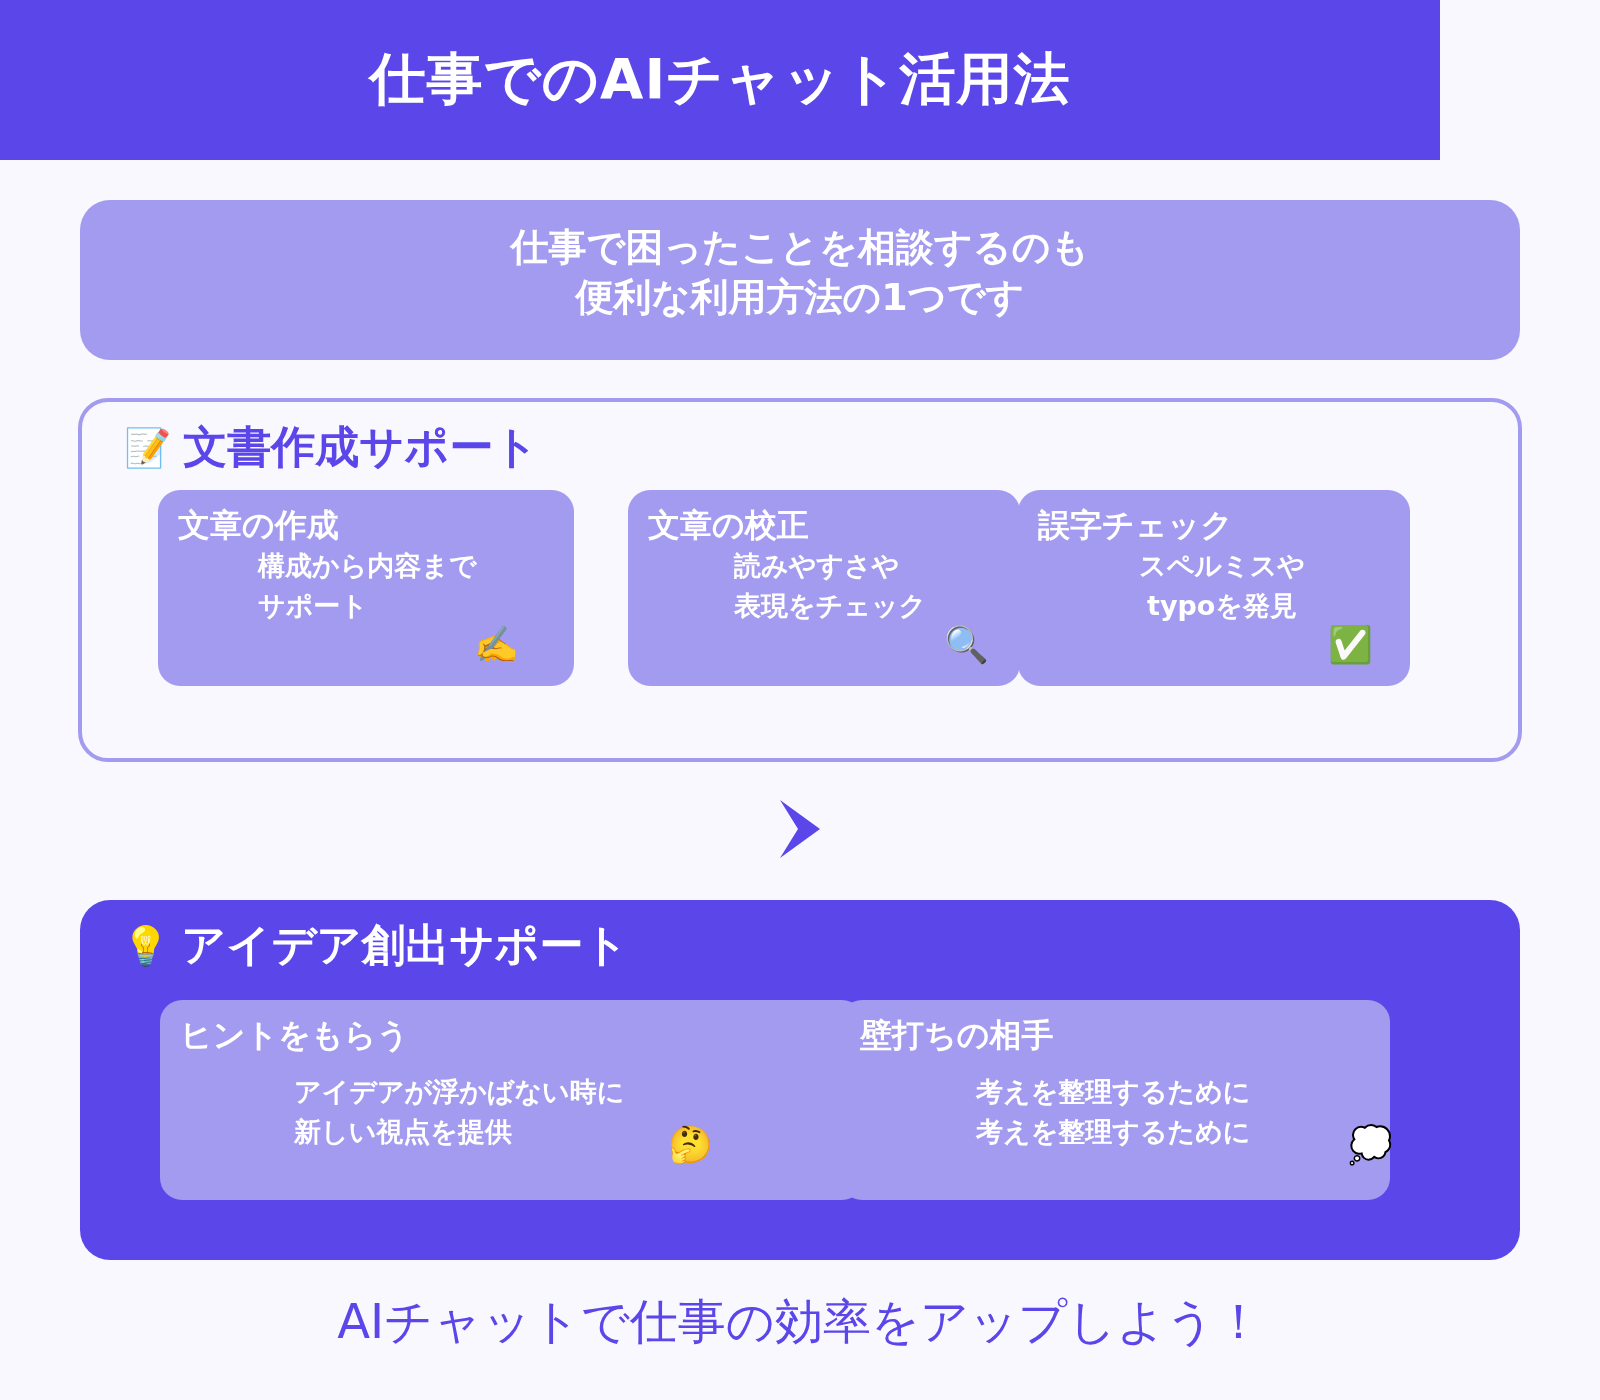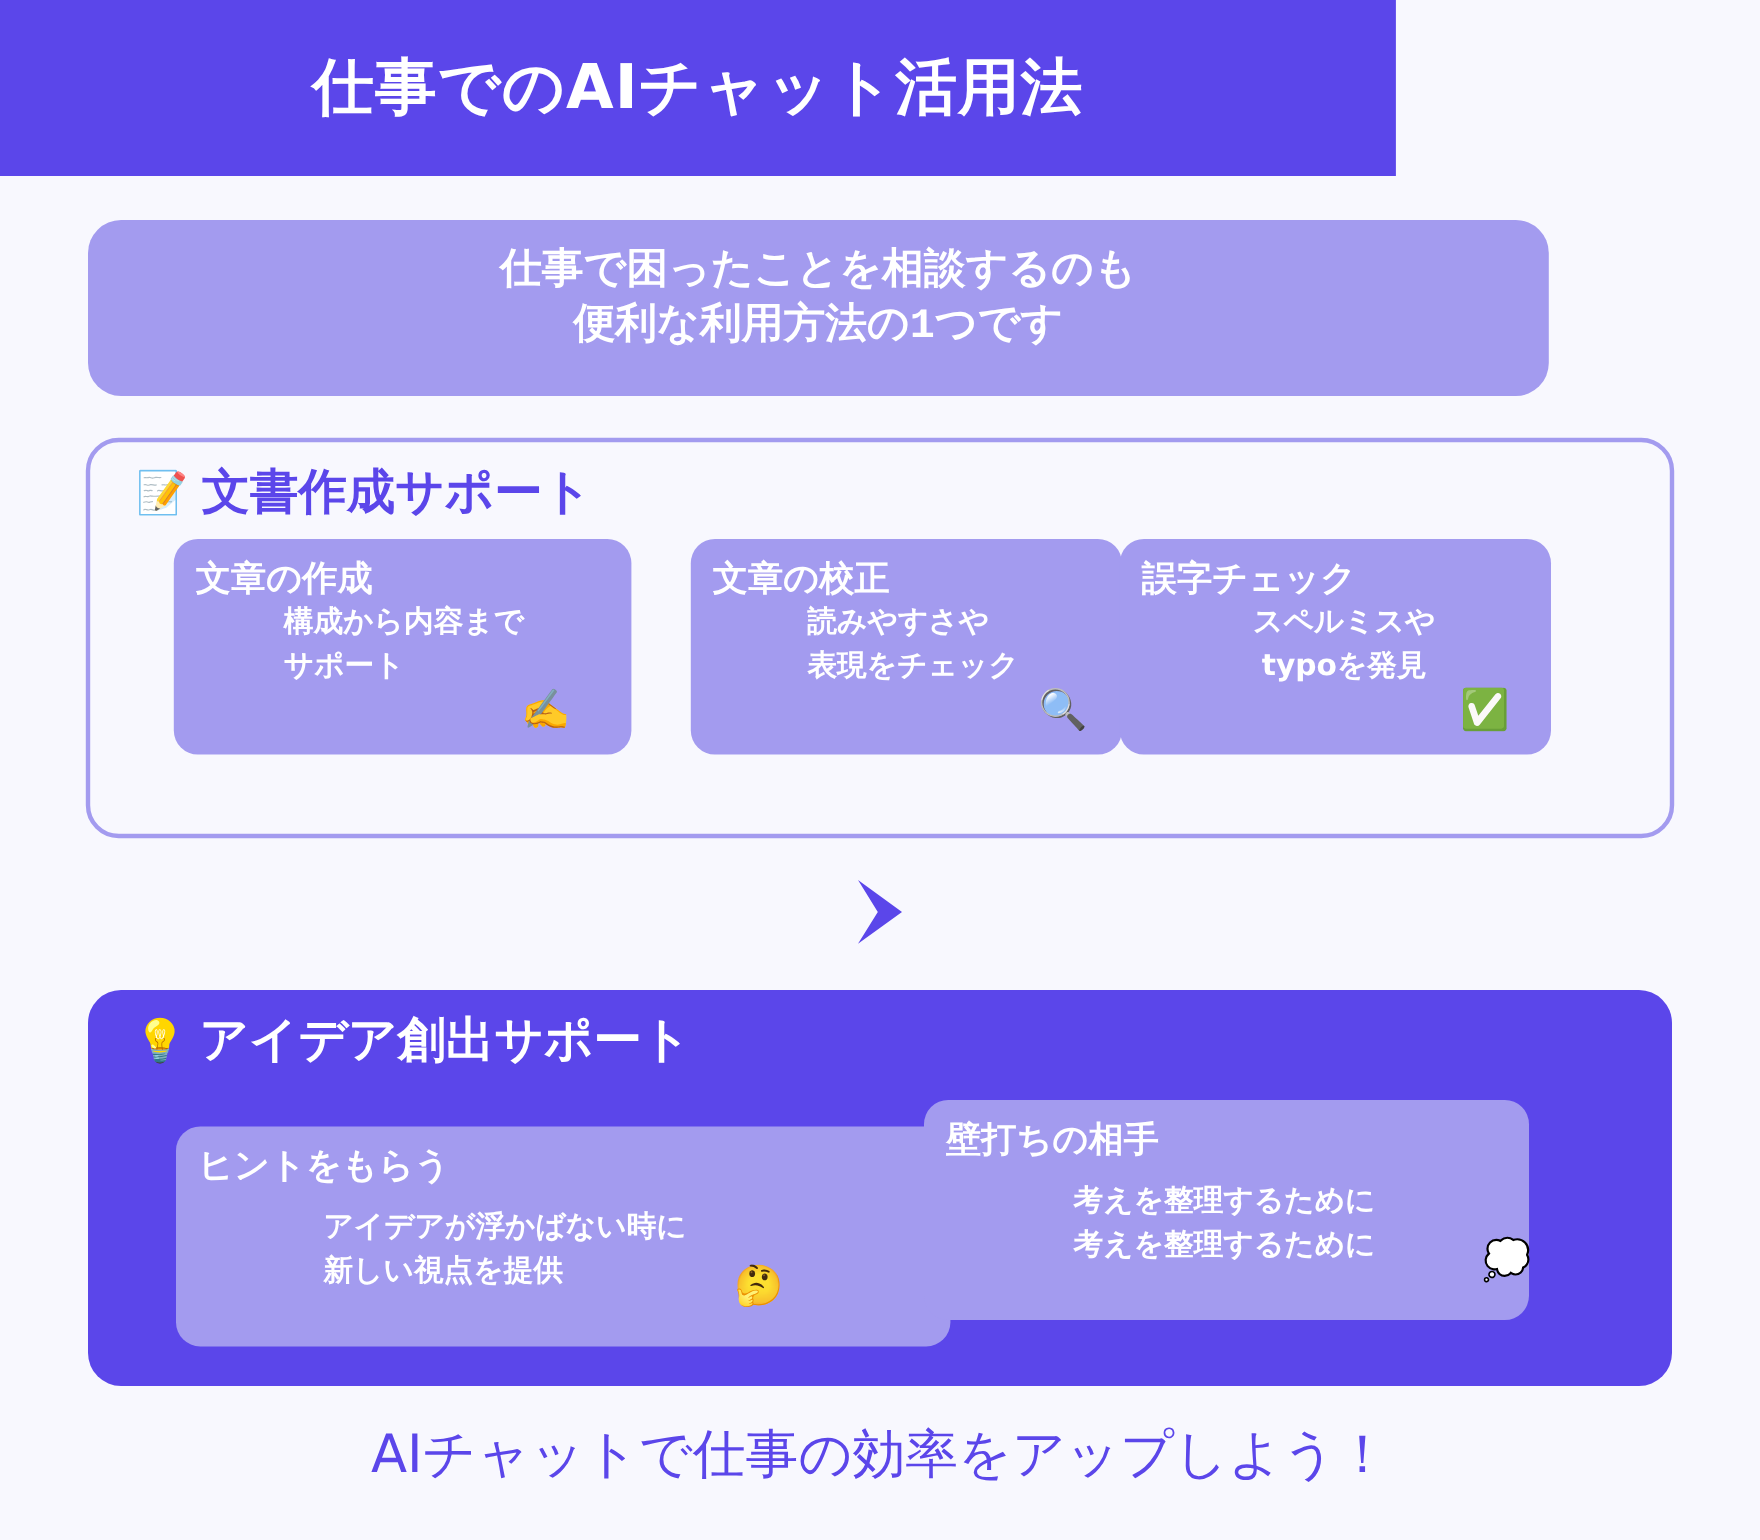--- a/index.html
+++ b/index.html
@@ -4,32 +4,31 @@
   <style>
     * { box-sizing: border-box; margin: 0; padding: 0; }
     html, body { width: 1600px; height: 1400px; }
     body {
       background: #f8f8fe;
       font-family: "DejaVu Sans", "Liberation Sans", sans-serif;
       position: relative;
       overflow: hidden;
     }
     .header {
-      position: absolute; left: 0; top: 0; width: 1269px; height: 160px;
+      position: absolute; left: 0; top: 0; width: 1440px; height: 160px;
       background: #5b46ea;
       display: flex; align-items: center; justify-content: center;
     }
     .header-title { color: #ffffff; font-size: 56px; font-weight: bold; letter-spacing: 1px; }
 
     .intro {
-      position: absolute; left: 80px; top: 200px; width: 1328px; height: 160px;
+      position: absolute; left: 80px; top: 200px; width: 1440px; height: 160px;
       background: #a39bef; border-radius: 30px;
       display: flex; flex-direction: column; align-items: center; justify-content: center;
       padding-bottom: 16px;
-      font-family: Liberation Mono, monospace;
     }
     .intro-line { color: #ffffff; font-size: 38px; font-weight: bold; line-height: 50px; }
 
     .section-doc {
       position: absolute; left: 78px; top: 398px; width: 1444px; height: 364px;
       border: 4px solid #a39bef; border-radius: 30px; background: #f8f8fe;
     }
     .section-title {
       position: absolute; left: 42px; top: 16px;
       display: flex; align-items: center; gap: 12px;
@@ -113,21 +112,21 @@
 <svg class="arrow" viewBox="0 0 40 60">
   <polygon points="0,0 40,29 0,58 18,29" fill="#5b46ea"></polygon>
 </svg>
 
 <div class="section-idea">
   <div class="section-title">
     <span class="emoji">💡</span>
     <span>アイデア創出サポート</span>
   </div>
 
-  <div class="card" style="left:80px; top:100px; width:704px; height:200px;margin-top:24px;">
+  <div class="card" style="left:80px; top:100px; width:704px; height:200px;">
     <div class="card-title">ヒントをもらう</div>
     <div class="card-desc" style="left:134px; top:72px;">
       <div>アイデアが浮かばない時に</div>
       <div>新しい視点を提供</div>
     </div>
     <div class="card-emoji" style="left:508px; top:124px;">🤔</div>
   </div>
 
   <div class="card" style="left:760px; top:100px; width:550px; height:200px;">
     <div class="card-title">壁打ちの相手</div>

